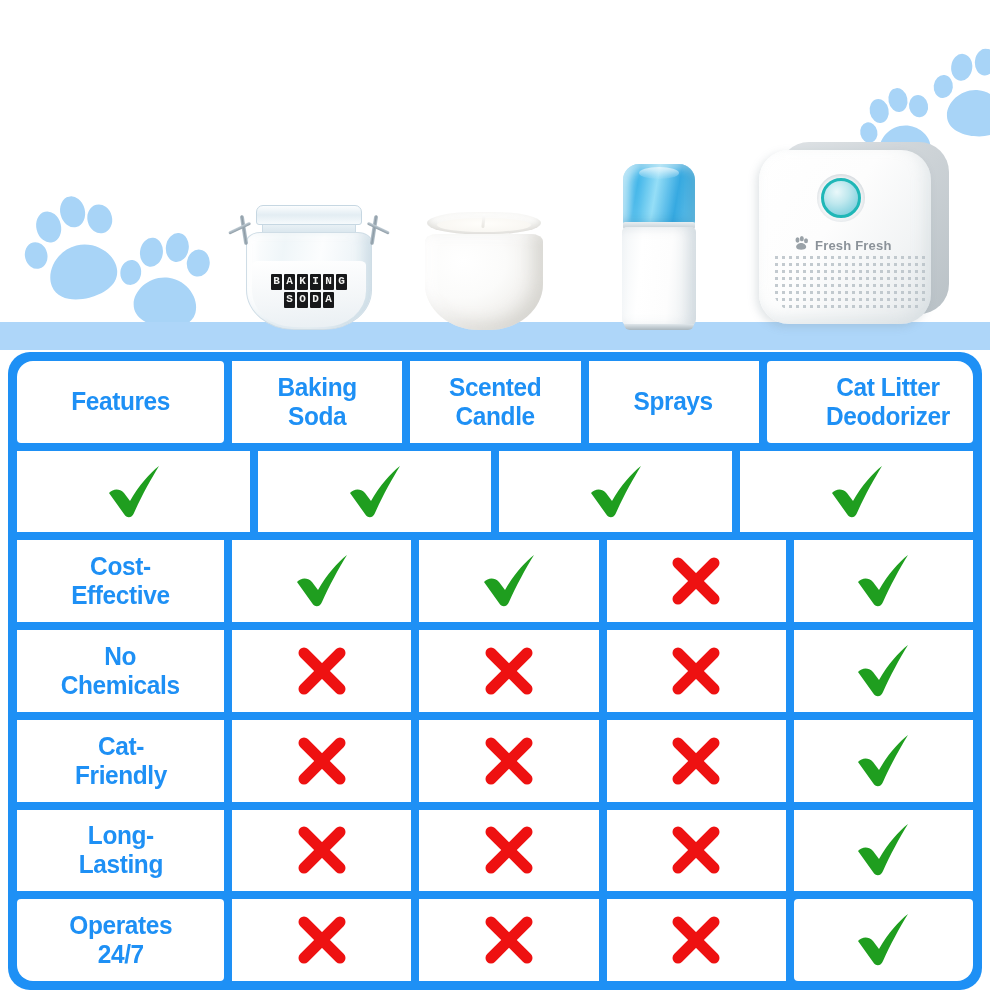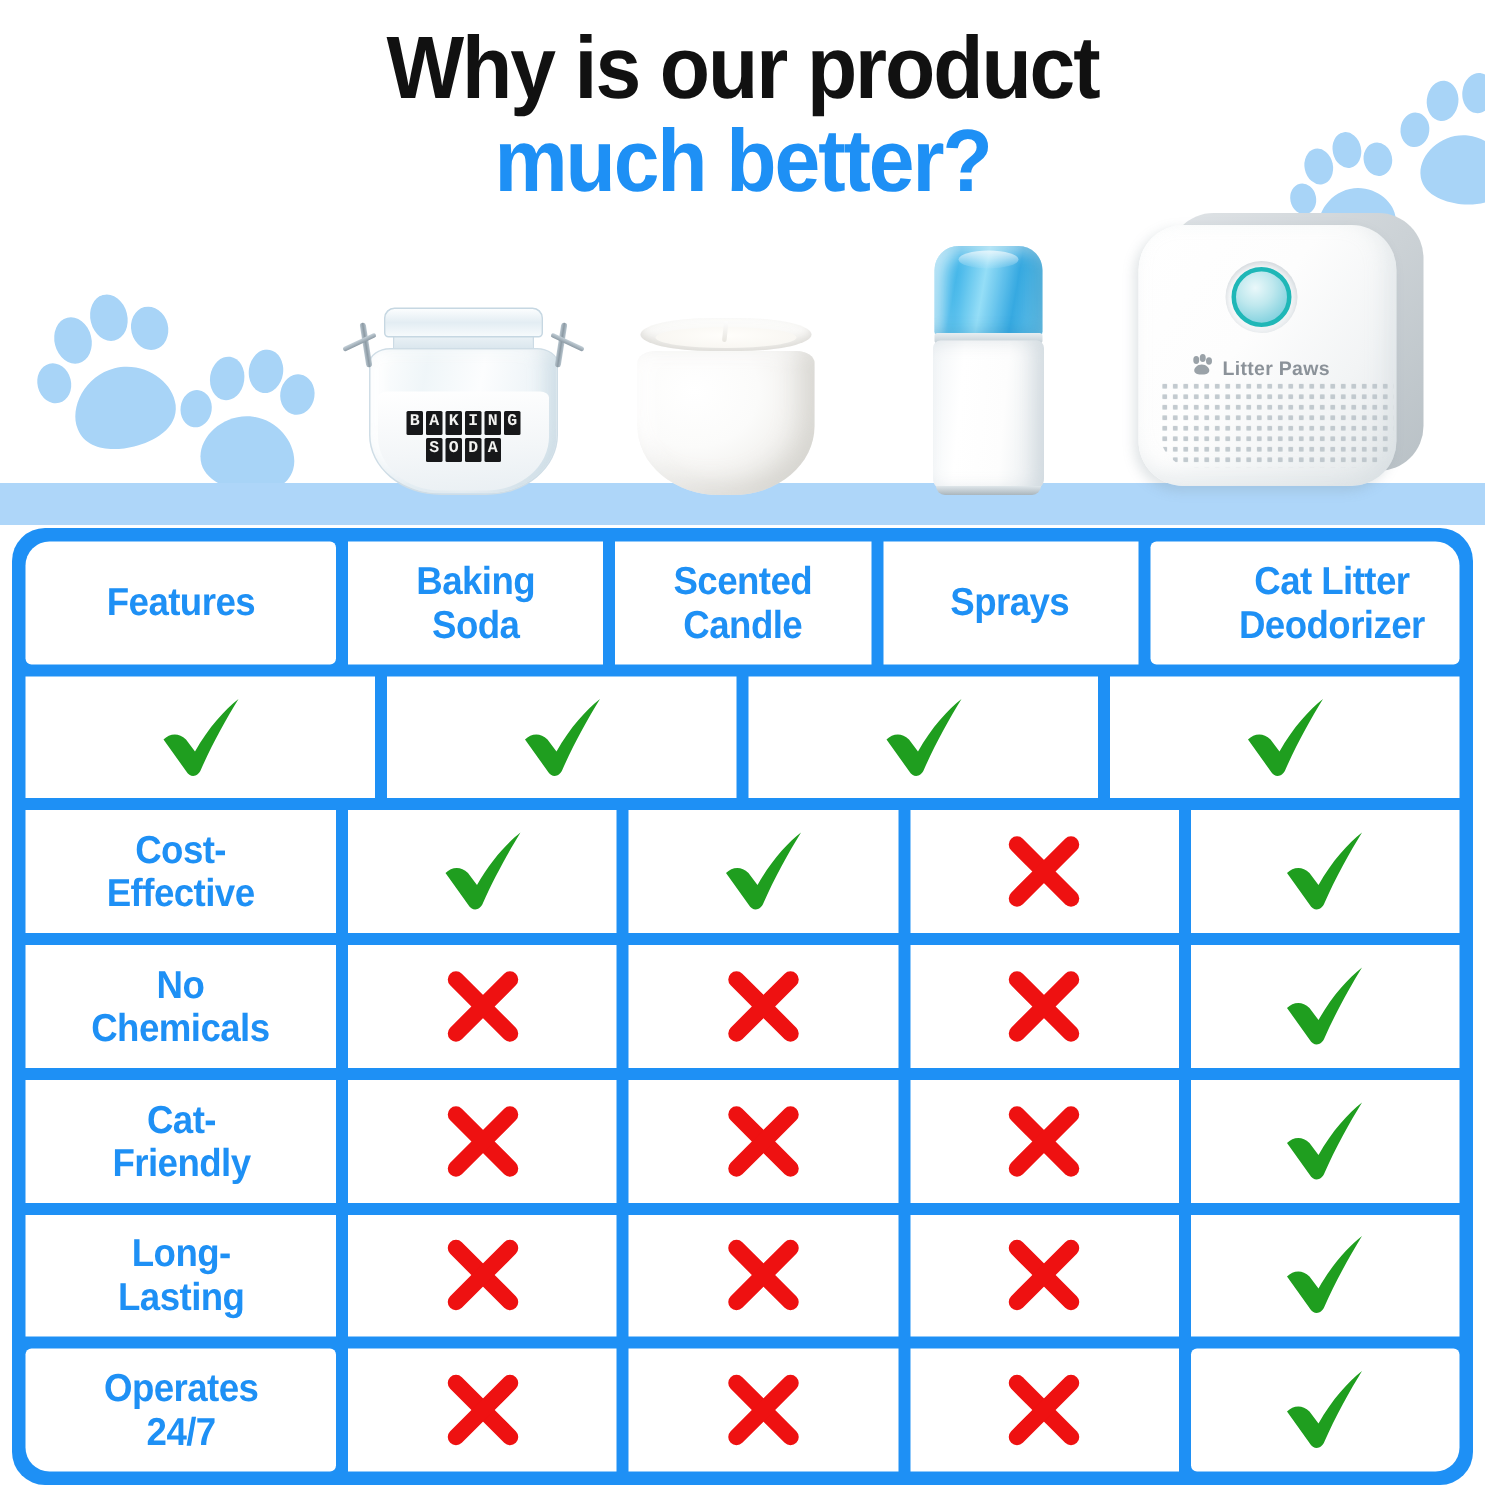--- a/index.html
+++ b/index.html
@@ -274,24 +274,20 @@
     letter-spacing: -0.4px;
     transform: scaleX(0.94);
   }
   .mark svg { display: block; }
 </style>
 </head>
 <body>
 
 <div id="poster">
 
-  <div id="title-block">
-    <div class="title-line" id="title-line-1">Why is our product</div>
-    <div class="title-line" id="title-line-2">much better?</div>
-  </div>
 
   <div class="paw" style="left:22px; top:196px; width:112px; height:112px; transform:rotate(-14deg);">
     <svg viewBox="0 0 100 100" width="112" height="112">
       <ellipse cx="30" cy="22" rx="11" ry="14" fill="#A8D4F7"></ellipse>
       <ellipse cx="54" cy="14" rx="11" ry="14" fill="#A8D4F7"></ellipse>
       <ellipse cx="76" cy="26" rx="11" ry="13" fill="#A8D4F7"></ellipse>
       <ellipse cx="13" cy="44" rx="10" ry="12" fill="#A8D4F7"></ellipse>
       <path d="M50 44 C68 44 82 60 80 74 C78 88 62 92 50 92 C38 92 22 88 20 74 C18 60 32 44 50 44 Z" fill="#A8D4F7"></path>
     </svg>
   </div>
@@ -381,21 +377,21 @@
         </div>
         <div class="dev-logo">
           <span>
             <svg width="17" height="14" viewBox="0 0 100 84">
               <ellipse cx="26" cy="24" rx="12" ry="16" fill="#9aa2a8"></ellipse>
               <ellipse cx="52" cy="16" rx="12" ry="16" fill="#9aa2a8"></ellipse>
               <ellipse cx="77" cy="28" rx="12" ry="15" fill="#9aa2a8"></ellipse>
               <path d="M48 42 C66 42 80 56 78 68 C76 80 60 82 48 82 C36 82 20 80 18 68 C16 56 30 42 48 42 Z" fill="#9aa2a8"></path>
             </svg>
           </span>
-          <span class="dev-logo-text">Litter Paws</span>
+          <span class="dev-logo-text">Fresh Fresh</span>
         </div>
         <div class="dev-grille"></div>
       </div>
     </div>
 
   </div>
 
   <div id="table">
       <div class="trow">
         <div class="tcell col-feature">

